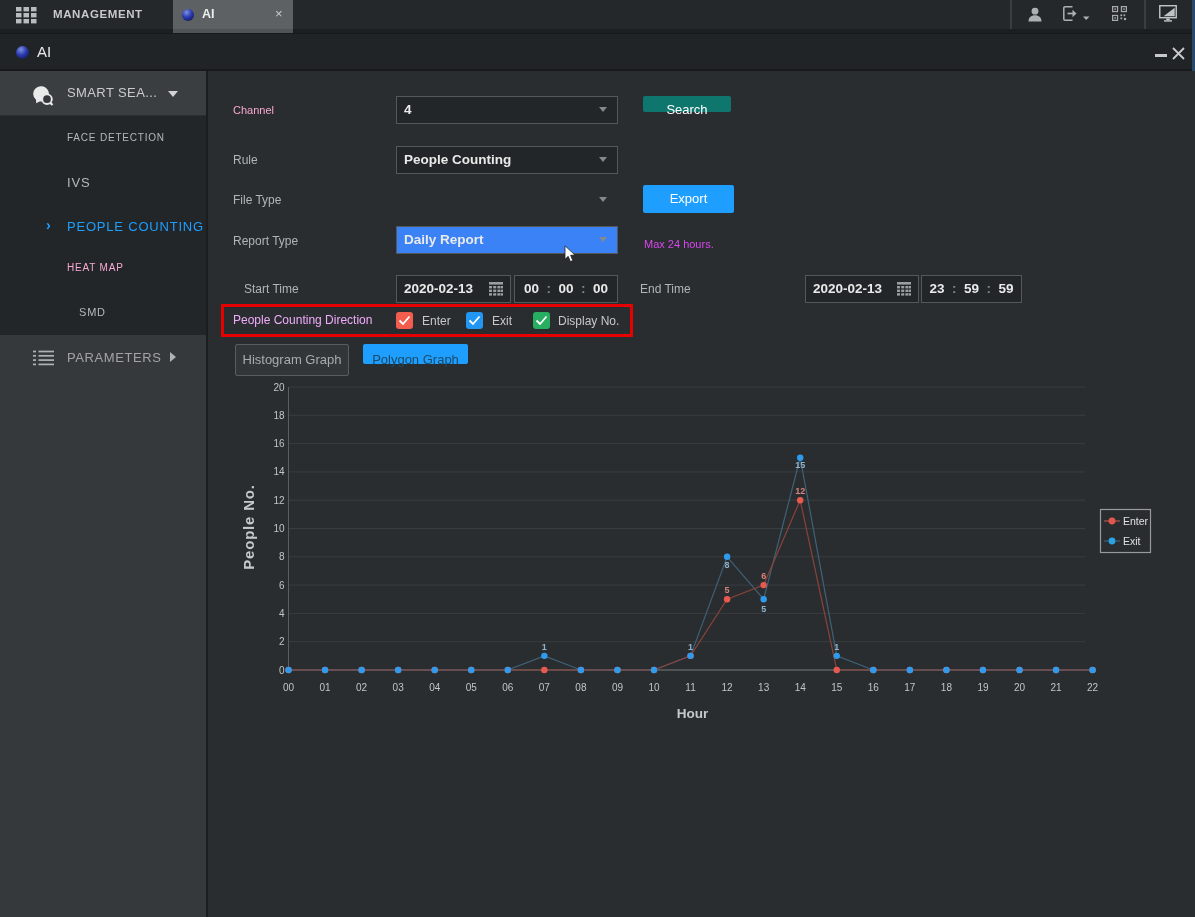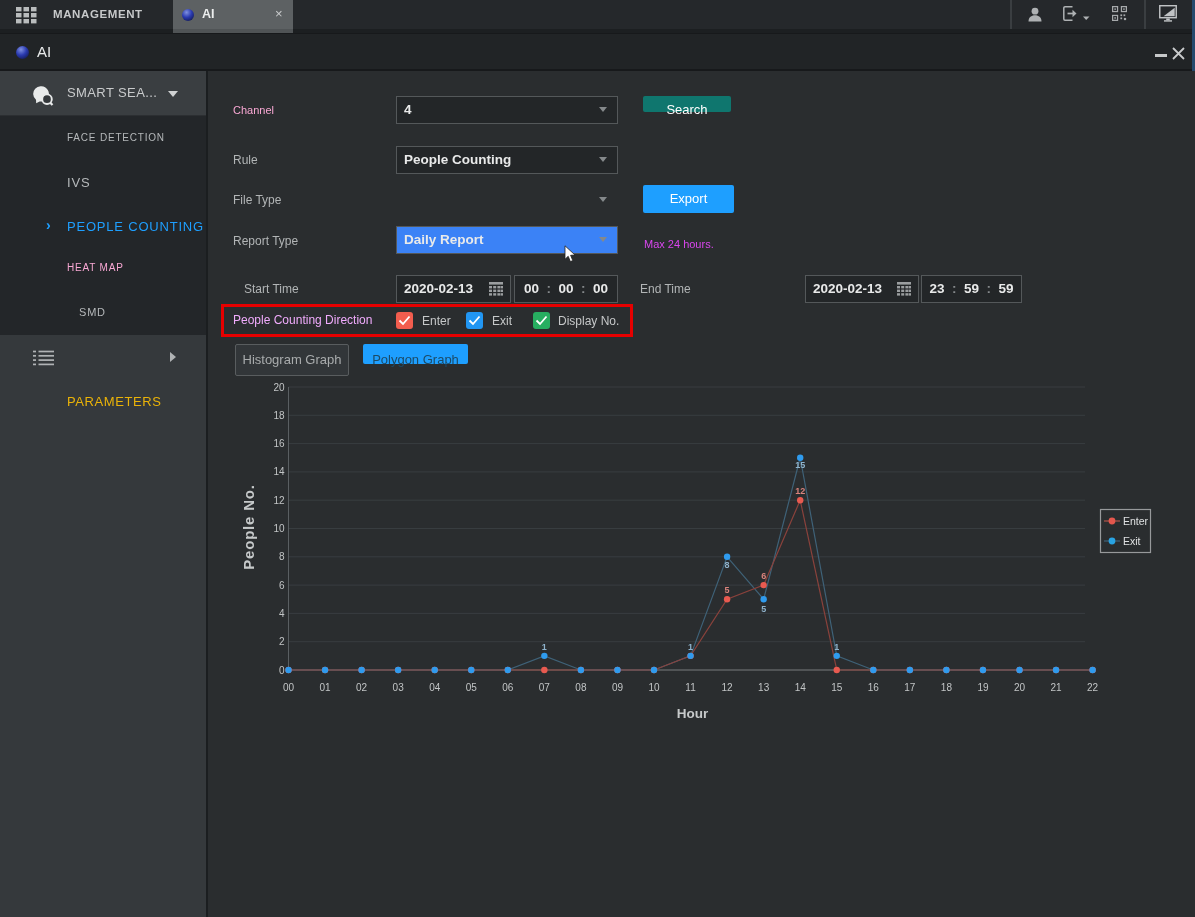--- a/index.html
+++ b/index.html
@@ -120,21 +120,21 @@
       <line x1="0" y1="1.5" x2="3" y2="1.5"></line>
         <line x1="5.5" y1="1.5" x2="21" y2="1.5"></line>
       <line x1="0" y1="5.8" x2="3" y2="5.8"></line>
         <line x1="5.5" y1="5.8" x2="21" y2="5.8"></line>
       <line x1="0" y1="10.1" x2="3" y2="10.1"></line>
         <line x1="5.5" y1="10.1" x2="21" y2="10.1"></line>
       <line x1="0" y1="14.4" x2="3" y2="14.4"></line>
         <line x1="5.5" y1="14.4" x2="21" y2="14.4"></line>
     </g>
   </svg>
-  <div class="abs" style="left:67px;top:350px;font-size:13px;letter-spacing:0.6px;color:#eab308;margin-top:44px;">PARAMETERS</div>
+  <div class="abs" style="left:67px;top:350px;font-size:13px;letter-spacing:0.6px;color:#a3a3a3;">PARAMETERS</div>
   <div class="abs" style="left:170px;top:352px;width:0;height:0;border-top:5px solid transparent;border-bottom:5px solid transparent;border-left:6px solid #b0b3b5;"></div>
 
   <div class="abs" style="left:208px;top:71px;width:987px;height:846px;background:#2a2d2f;"></div>
 
   <div class="abs lbl" style="left:233px;top:104px;font-size:11px;color:#f9a8d4;">Channel</div>
   <div class="abs lbl" style="left:233px;top:153px;font-size:12px;color:#b2b5b6;">Rule</div>
   <div class="abs lbl" style="left:233px;top:193px;font-size:12px;color:#b2b5b6;">File Type</div>
   <div class="abs lbl" style="left:233px;top:234px;font-size:12px;color:#b2b5b6;">Report Type</div>
   <div class="abs lbl" style="left:244px;top:282px;font-size:12px;color:#b2b5b6;">Start Time</div>
   <div class="abs lbl" style="left:233px;top:313px;font-size:12px;color:#f0abfc;">People Counting Direction</div>

